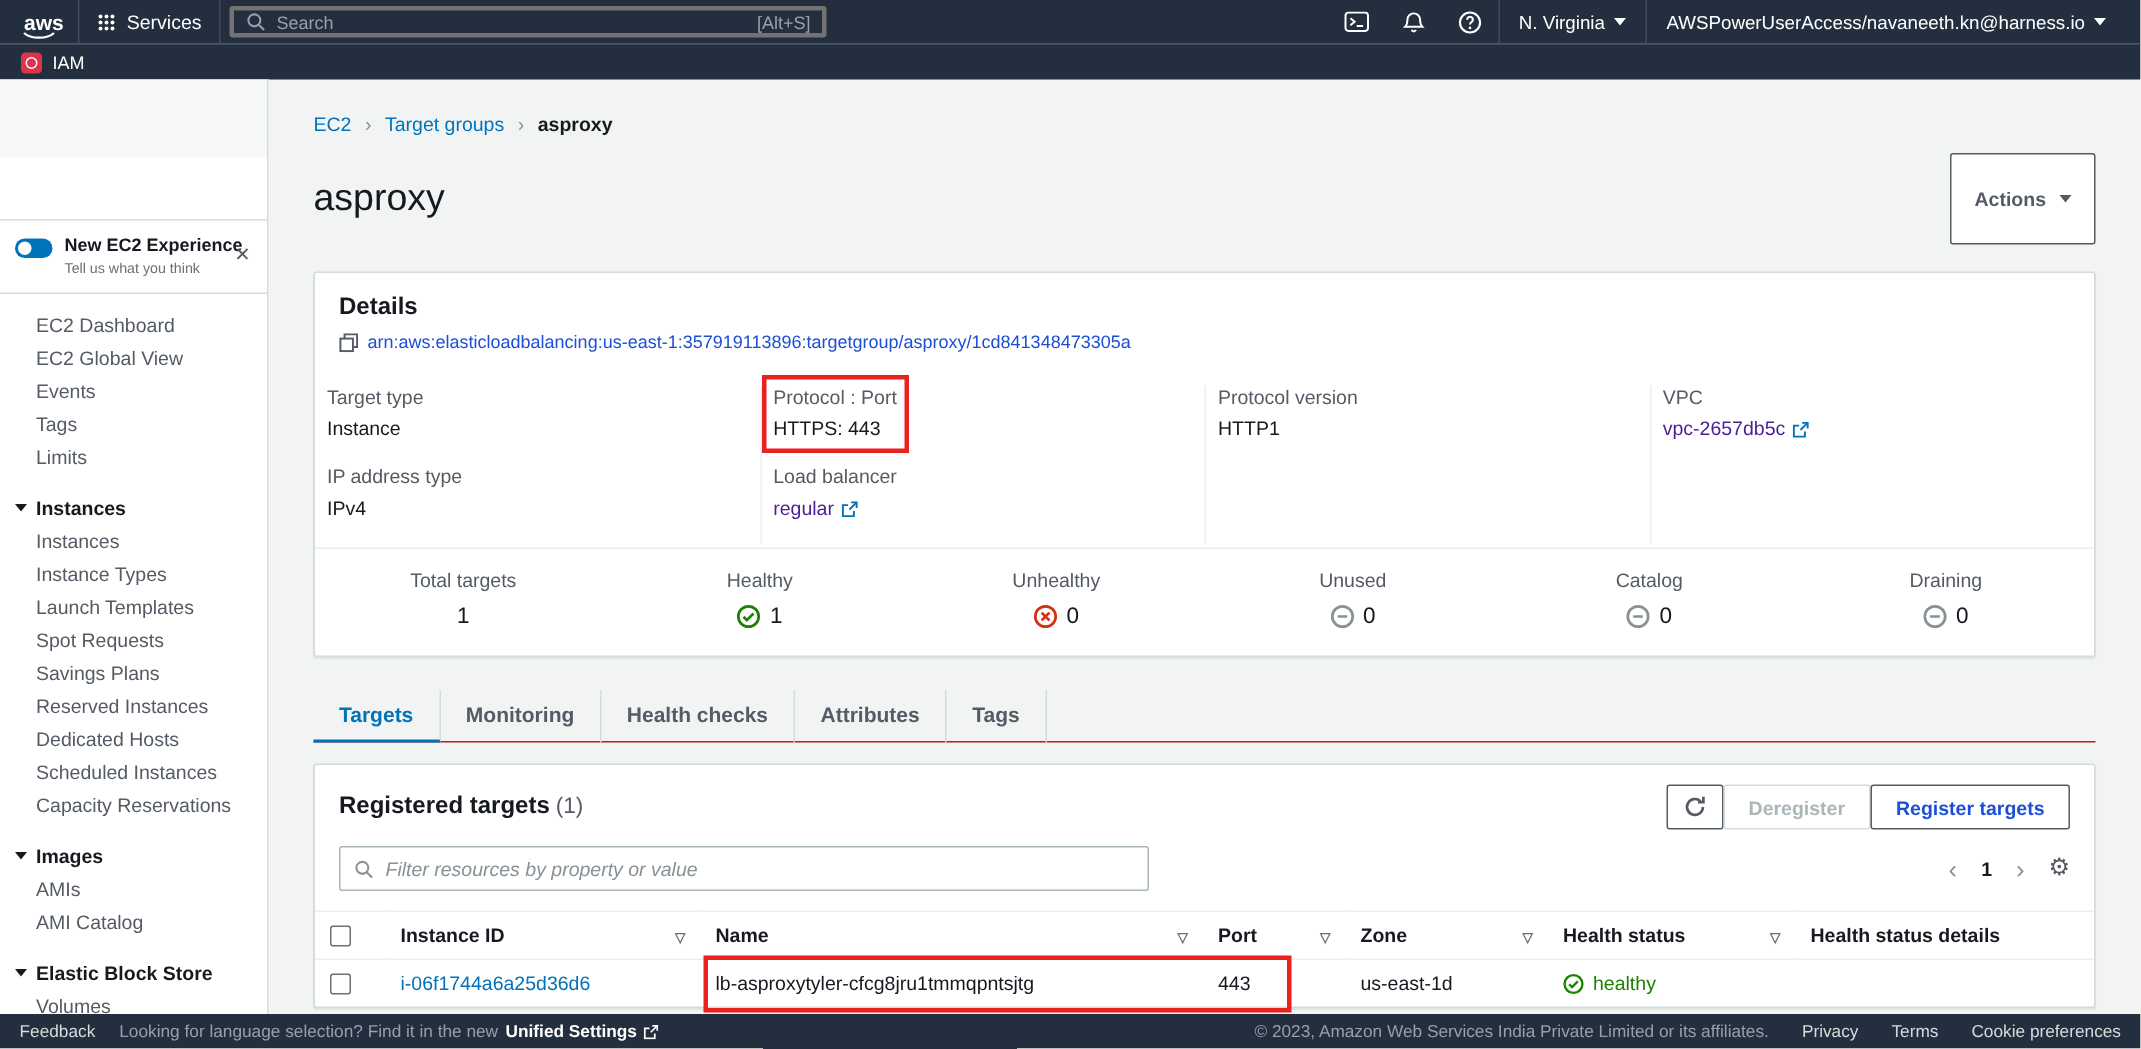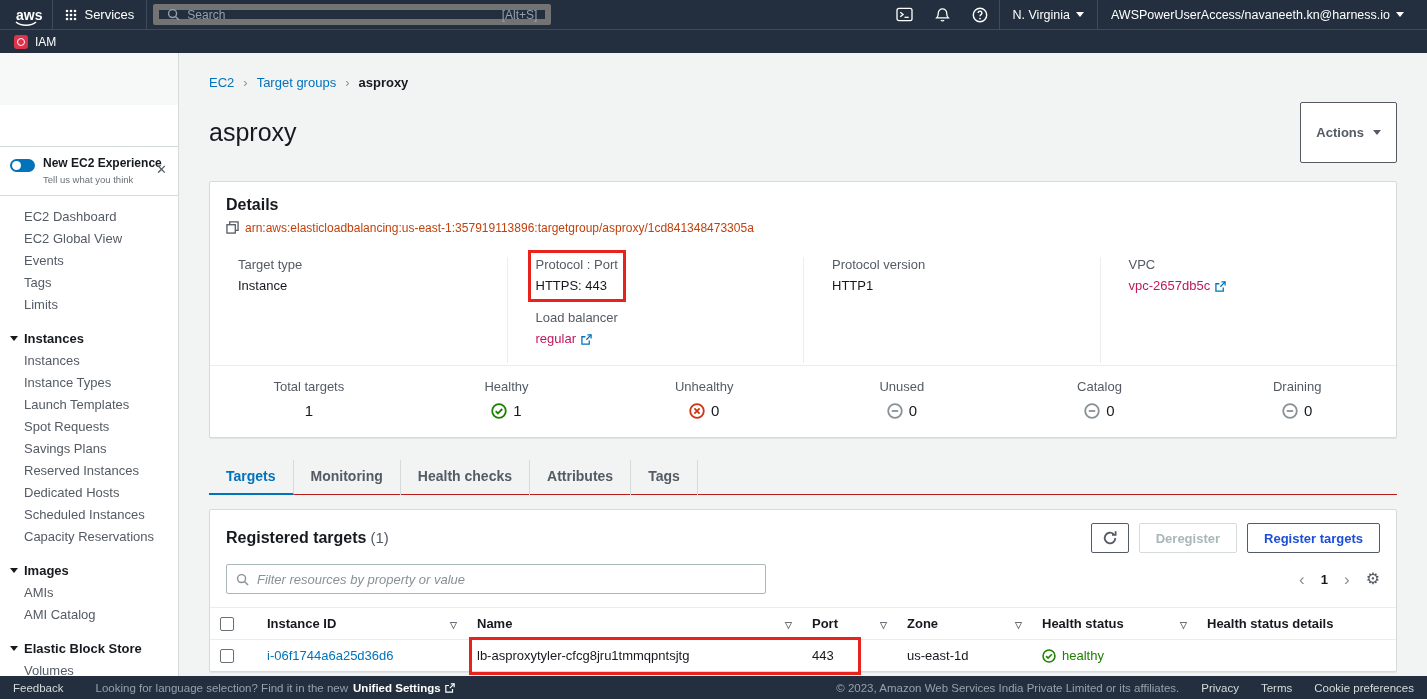--- a/index.html
+++ b/index.html
@@ -5,21 +5,21 @@
   * { box-sizing: border-box; margin: 0; padding: 0; }
   html,body { width:1427px; height:699px; overflow:hidden; }
   body { font-family:"Liberation Sans", sans-serif; background:#f2f3f3; color:#16191f; }
 
   
   .topnav { height:29px; background:#232f3e; display:flex; align-items:center; padding:0 10px 0 6px; color:#fff; }
   .aws-logo { font-weight:bold; font-size:14px; padding:0 10px; position:relative; line-height:1; cursor:pointer; }
   .aws-logo .smile { position:absolute; left:9px; bottom:-5px; }
   .nav-sep { width:1px; height:29px; background:#3f4b5b; }
   .services-btn { display:flex; align-items:center; gap:7px; font-size:13px; padding:0 12px; height:29px; cursor:pointer; }
-  .searchbox { width:398px; height:21px; margin-left:6px; background:#232f3e; border:6px solid #737373; border-radius:2px; display:flex; align-items:center; padding:0 8px; gap:7px; }
+  .searchbox { width:398px; height:21px; margin-left:6px; background:#232f3e; border:3px solid #737373; border-radius:2px; display:flex; align-items:center; padding:0 8px; gap:7px; }
   .searchbox input { flex:1; border:none; background:transparent; color:#fff; font-size:12px; outline:none; font-family:inherit; }
   .searchbox input::placeholder { color:#95a0ab; }
   .searchbox .shortcut { color:#95a0ab; font-size:12px; }
   .nav-right { margin-left:auto; display:flex; align-items:center; height:29px; }
   .nav-icon-btn { padding:0 11px; height:29px; display:flex; align-items:center; cursor:pointer; }
   .nav-menu { display:flex; align-items:center; gap:6px; font-size:12.5px; padding:0 13px; height:29px; cursor:pointer; }
   .caret { width:0; height:0; border-left:4px solid transparent; border-right:4px solid transparent; border-top:5px solid #fff; display:inline-block; }
 
   
   .subnav { height:24px; background:#232f3e; border-top:1px solid #3f4b5b; display:flex; align-items:center; padding:0 14px; gap:7px; color:#fff; font-size:12px; }
@@ -53,47 +53,47 @@
   .page-title { font-size:25px; font-weight:500; color:#16191f; }
   .actions-btn { margin-left:auto; background:#fff; border:1px solid #545b64; border-radius:2px; padding:22px 15px; font-size:13px; font-weight:bold; color:#545b64; display:flex; align-items:center; gap:9px; cursor:pointer; font-family:inherit; }
   .actions-btn .caret { border-top-color:#545b64; }
 
   .card { background:#fff; border:1px solid #d5dbdb; border-radius:2px; box-shadow:0 1px 1px rgba(0,0,0,0.07); }
 
   
   .details-card { margin-top:18px; }
   .details-head { padding:14px 16px 0; }
   .details-head h2 { font-size:16px; }
-  .arn-row { display:flex; align-items:flex-start; gap:6px; margin-top:7px; font-size:12px; color:#c2410c; }
+  .arn-row { display:flex; align-items:flex-end; gap:6px; margin-top:7px; font-size:12px; color:#1d4ed8; }
   .fields-grid { display:grid; grid-template-columns:1fr 1fr 1fr 1fr; padding:16px 0 2px; margin-top:6px; }
-  .fcol { padding:0 28px; border-left:1px solid #eaeded; }
+  .fcol { padding:0 8px; border-left:1px solid #eaeded; }
   .fcol:first-child { border-left:none; }
   .field { margin-bottom:16px; }
   .field .lbl { font-size:13px; color:#545b64; margin-bottom:5px; line-height:16px; }
   .field .val { font-size:13px; color:#16191f; line-height:16px; }
-  .field .val a { color:#be185d; text-decoration:none; display:inline-flex; align-items:center; gap:5px; cursor:pointer; }
+  .field .val a { color:#4c1d95; text-decoration:none; display:inline-flex; align-items:center; gap:5px; cursor:pointer; }
   .field-hl { position:relative; width:max-content; }
   .field-hl::after { content:""; position:absolute; left:-8px; right:-8px; top:-7px; height:46px; border:3px solid #e8231d; pointer-events:none; }
   .stats-row { border-top:1px solid #eaeded; display:flex; padding:13px 0 18px; }
   .stat { flex:1; text-align:center; }
   .stat .lbl { font-size:13px; color:#545b64; margin-bottom:8px; }
   .stat .val { font-size:15px; display:flex; align-items:center; justify-content:center; gap:6px; }
   .stat .num { color:#16191f; }
 
   
   .tabs { display:flex; margin-top:22px; border-bottom:1px solid #b91c1c; }
   .tab { padding:8px 17px 9px; font-size:14px; font-weight:bold; color:#545b64; border-right:1px solid #d5dbdb; margin-bottom:-1px; cursor:pointer; }
   .tab.active { color:#0073bb; border-bottom:2px solid #0073bb; }
 
   
   .table-card { margin-top:14px; }
   .table-head { display:flex; align-items:center; padding:13px 16px 4px; }
   .table-head h2 { font-size:16px; }
   .table-head .count { font-weight:normal; color:#545b64; font-size:15px; margin-left:4px; }
-  .btn-group { margin-left:auto; display:flex; gap:10px; }
+  .btn-group { margin-left:auto; display:flex; }
   .icon-btn { width:38px; height:30px; background:#fff; border:1px solid #545b64; border-radius:2px; display:flex; align-items:center; justify-content:center; cursor:pointer; }
   .btn { background:#fff; border:1px solid #545b64; border-radius:2px; padding:0 16px; height:30px; font-size:13px; font-weight:bold; color:#1d4ed8; cursor:pointer; font-family:inherit; }
   .btn.disabled { border-color:#d5dbdb; color:#aab7b8; cursor:default; }
   .filter-row { display:flex; align-items:center; padding:7px 16px 13px; }
   .filter-input { width:540px; height:30px; border:1px solid #aab7b8; border-radius:2px; display:flex; align-items:center; gap:8px; padding:0 9px; color:#687078; }
   .filter-input input { flex:1; border:none; outline:none; font-size:13px; font-family:inherit; color:#0f172a; background:transparent; }
   .filter-input input::placeholder { color:#879196; font-style:italic; }
   .pager { margin-left:auto; display:flex; align-items:center; gap:16px; }
   .pg-chev { color:#879196; font-size:17px; line-height:1; cursor:pointer; }
   .pg-num { font-size:13px; font-weight:bold; color:#16191f; cursor:pointer; }
@@ -104,21 +104,21 @@
   thead th { text-align:left; font-weight:bold; color:#16191f; padding:8px 10px; border-top:1px solid #eaeded; border-bottom:1px solid #eaeded; background:#fff; }
   .th-inner { display:flex; align-items:center; justify-content:space-between; }
   .sort-icon::after { content:"▽"; font-size:9px; color:#687078; }
   tbody td { padding:8px 10px; border-top:1px solid #eaeded; color:#16191f; }
   tbody td a { color:#0073bb; text-decoration:none; cursor:pointer; }
   .cb { appearance:none; width:14px; height:14px; border:1px solid #687078; border-radius:2px; background:#fff; display:block; cursor:pointer; }
   .health-cell { display:flex; align-items:center; gap:6px; color:#1d8102; }
   .row-redbox { position:absolute; left:259px; top:30px; width:392px; height:38px; border:3px solid #e8231d; pointer-events:none; }
 
   
-  .footer { height:23px; background:#232f3e; display:flex; align-items:center; padding:0 13px; font-size:11.5px; color:#d5dbdb; gap:32px; }
+  .footer { height:23px; background:#232f3e; display:flex; align-items:center; padding:0 13px; font-size:11.5px; color:#d5dbdb; gap:16px; }
   .footer .muted { color:#95a0ab; }
   .lang-wrap { display:flex; align-items:center; gap:5px; }
   .lang-link { color:#fff; font-weight:bold; cursor:pointer; display:flex; align-items:center; gap:4px; }
   .footer-right { margin-left:auto; display:flex; align-items:center; gap:22px; }
   .footer-link { cursor:pointer; }
 </style>
 </head>
 <body>
 
 <header class="topnav">
@@ -269,20 +269,24 @@
             </svg>
           <span>arn:aws:elasticloadbalancing:us-east-1:357919113896:targetgroup/asproxy/1cd841348473305a</span>
         </div>
       </div>
       <div class="fields-grid">
         <div class="fcol">
           <div class="field">
             <div class="lbl">Target type</div>
             <div class="val">Instance</div>
           </div>
+          <div class="field">
+            <div class="lbl">IP address type</div>
+            <div class="val">IPv4</div>
+          </div>
         </div>
         <div class="fcol">
           <div class="field field-hl">
             <div class="lbl">Protocol : Port</div>
             <div class="val">HTTPS: 443</div>
           </div>
           <div class="field">
             <div class="lbl">Load balancer</div>
             <div class="val"><a>
                   <span>regular</span>

